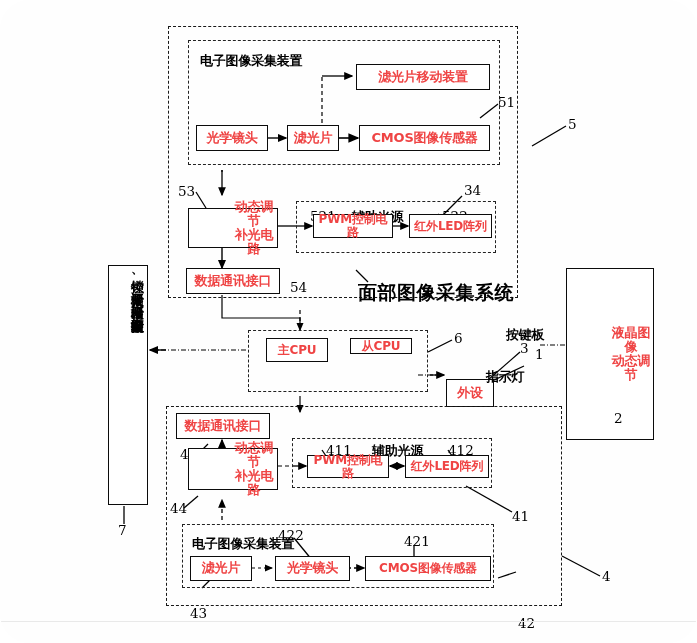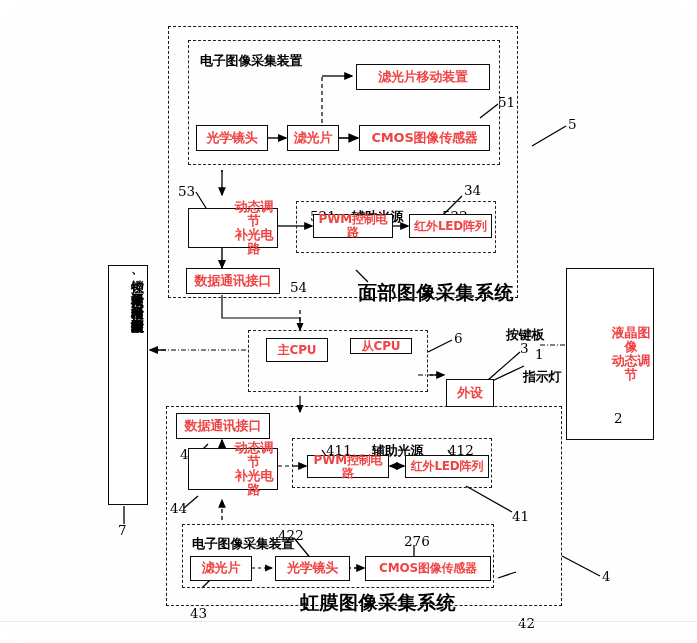--- a/index.html
+++ b/index.html
@@ -257,21 +257,21 @@
 
 
   <div class="box" style="left:446px; top:379px; width:48px; height:28px;">外设</div>
 
   <div class="num" style="left:520px; top:340px;">3</div>
 
   <div class="num" style="left:535px; top:346px;">1</div>
 
   <div class="txt" style="left:506px; top:326px;font-family:Liberation Serif, serif;">按键板</div>
 
-  <div class="txt" style="left:523px; top:368px;text-align:right;">指示灯</div>
+  <div class="txt" style="left:486px; top:368px;text-align:right;">指示灯</div>
 
   <div class="box two-line" style="left:566px; top:268px; width:88px; height:172px;">
     <span>液晶图像</span>
     <span>动态调节</span>
   </div>
 
   <div class="num" style="left:614px; top:410px;">2</div>
 
   <div class="vbox" style="left:108px; top:265px; width:40px; height:240px;">锁控、开根输入、开根输出、报警输出装置</div>
 
@@ -303,31 +303,30 @@
   <div class="box" style="left:405px; top:455px; width:84px; height:23px; font-size:12px;">红外LED阵列</div>
 
   <div class="num" style="left:512px; top:508px;">41</div>
 
   <div class="dash2" style="left:182px; top:524px; width:312px; height:64px;"></div>
 
   <div class="txt" style="left:192px; top:535px;">电子图像采集装置</div>
 
   <div class="num" style="left:278px; top:527px;">422</div>
 
-  <div class="num" style="left:404px; top:533px;">276</div>
+  <div class="num" style="left:404px; top:533px;">421</div>
 
   <div class="box" style="left:190px; top:556px; width:62px; height:25px;">滤光片</div>
 
   <div class="box" style="left:275px; top:556px; width:75px; height:25px;">光学镜头</div>
 
   <div class="box" style="left:365px; top:556px; width:126px; height:25px; font-size:12px;">CMOS图像传感器</div>
 
   <div class="num" style="left:190px; top:586px;margin-top:19px;">43</div>
 
   <div class="num" style="left:518px; top:580px;margin-top:35px;">42</div>
 
   <div class="num" style="left:602px; top:568px;">4</div>
 
-  <div class="cap" style="left:300px; top:590px;">虹膜图像采集系统</div>
 
   <div class="hairline" style="left:0px; top:621px; width:697px;"></div>
 
 </div>
 
 </body></html>

